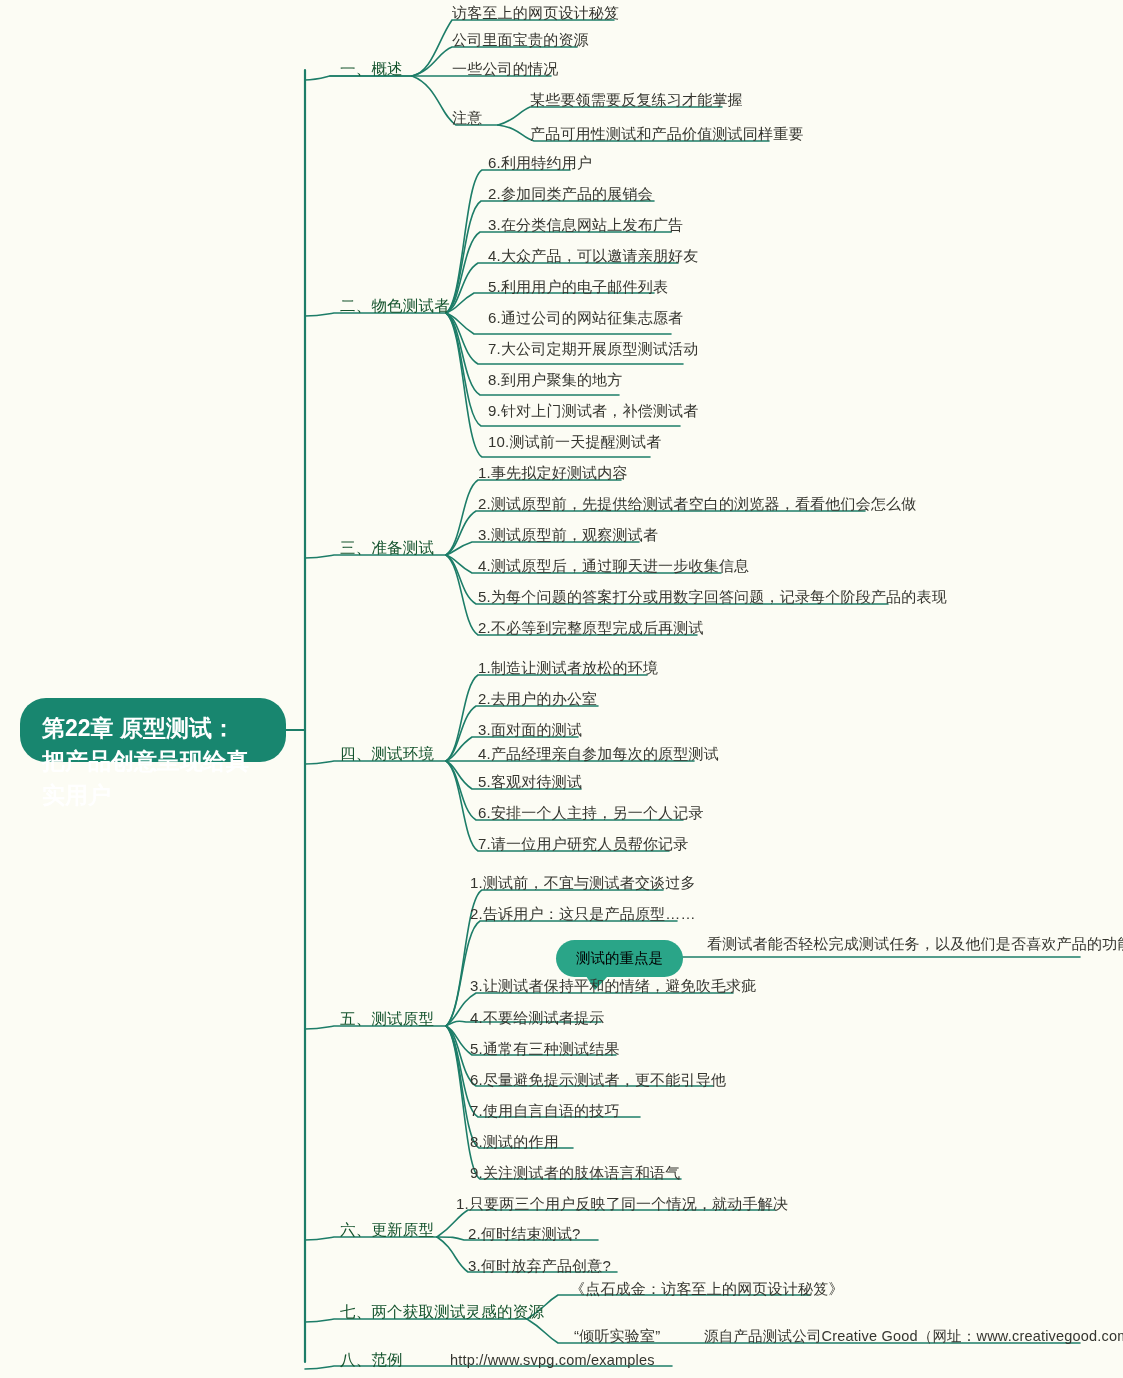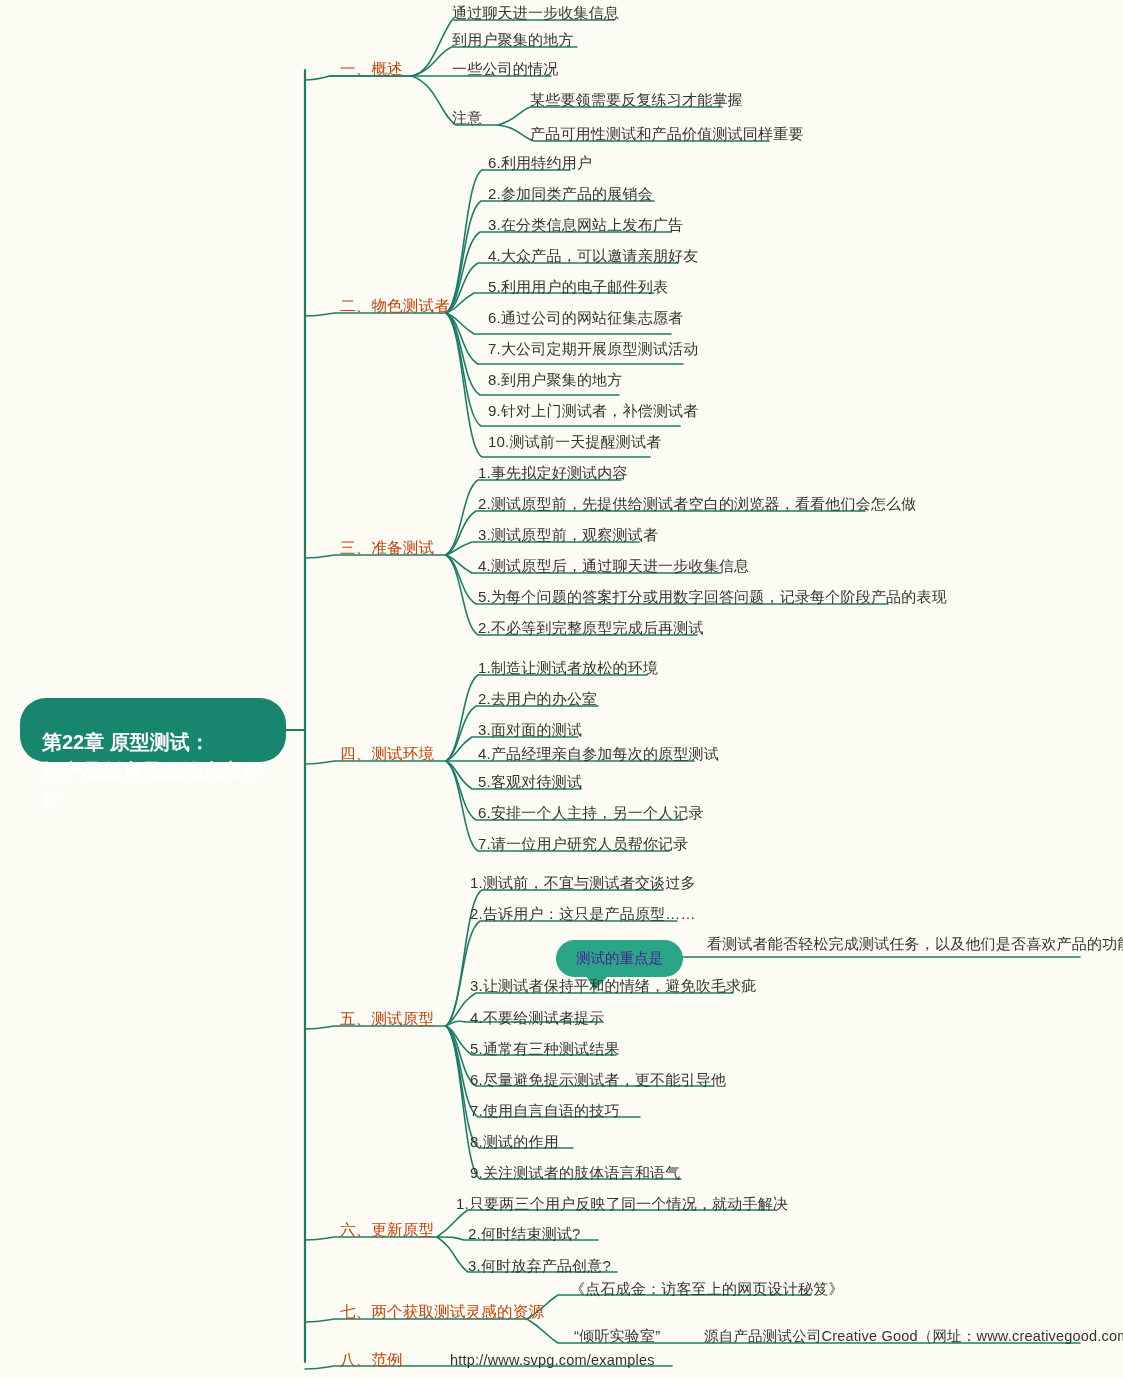--- a/index.html
+++ b/index.html
@@ -1,27 +1,27 @@
 <!DOCTYPE html>
 <html><head>
 <meta charset="utf-8">
 <style>
   html,body{margin:0;padding:0;background:#fdfdf6;}
   body{font-family:"Liberation Sans","DejaVu Sans",sans-serif;}
   #map{position:relative;width:1123px;height:1378px;background:#fcfcf4;overflow:hidden;}
   #wires{position:absolute;left:0;top:0;width:1123px;height:1378px;pointer-events:none;}
   .node{position:absolute;white-space:nowrap;color:#333330;font-size:15px;line-height:1;
         letter-spacing:.2px;}
-  .lvl1{font-size:15.5px;color:#c2410c;}
+  .lvl1{font-size:15.5px;color:#14532d;}
   .lvl2{font-size:15px;color:#35352f;}
   .small{font-size:14.5px;}
   .root{position:absolute;background:#18866f;border-radius:26px;color:#fff;
-        font-weight:bold;font-size:20px;line-height:1.45;padding:30px 22px;
+        font-weight:bold;font-size:23px;line-height:1.45;padding:14px 22px;
         box-sizing:border-box;}
-  .bubble{position:absolute;background:#2aa588;border-radius:22px;color:#4c1d95;
+  .bubble{position:absolute;background:#2aa588;border-radius:22px;color:#000000;
           font-size:14.5px;line-height:1;padding:11px 20px;box-sizing:border-box;}
   .bubble:after{content:"";position:absolute;left:30px;bottom:-13px;width:0;height:0;
         border-left:9px solid transparent;border-right:13px solid transparent;
         border-top:14px solid #2aa588;}
 </style>
 </head>
 <body>
 
 <div id="map">
 
@@ -99,22 +99,22 @@
       <path d="M305,1369 C322,1369 326,1367 334,1366 L672,1366"></path>
     </g>
   </svg>
 
   <div class="root" style="left:20px;top:698px;width:266px;height:64px;">
     <div>第22章 原型测试：</div>
     <div>把产品创意呈现给真实用户</div>
   </div>
 
   <div class="node lvl1" style="left:340px;top:61px;">一、概述</div>
-  <div class="node lvl2" style="left:452px;top:5px;">通过聊天进一步收集信息</div>
-  <div class="node lvl2" style="left:452px;top:32px;">到用户聚集的地方</div>
+  <div class="node lvl2" style="left:452px;top:5px;">访客至上的网页设计秘笈</div>
+  <div class="node lvl2" style="left:452px;top:32px;">公司里面宝贵的资源</div>
   <div class="node lvl2" style="left:452px;top:61px;">一些公司的情况</div>
   <div class="node lvl2" style="left:452px;top:110px;">注意</div>
   <div class="node lvl2" style="left:530px;top:92px;">某些要领需要反复练习才能掌握</div>
   <div class="node lvl2" style="left:530px;top:126px;">产品可用性测试和产品价值测试同样重要</div>
 
   <div class="node lvl1" style="left:340px;top:298px;">二、物色测试者</div>
   <div class="node lvl2" style="left:488px;top:155px;">6.利用特约用户</div>
   <div class="node lvl2" style="left:488px;top:186px;">2.参加同类产品的展销会</div>
   <div class="node lvl2" style="left:488px;top:217px;">3.在分类信息网站上发布广告</div>
   <div class="node lvl2" style="left:488px;top:248px;">4.大众产品，可以邀请亲朋好友</div>

